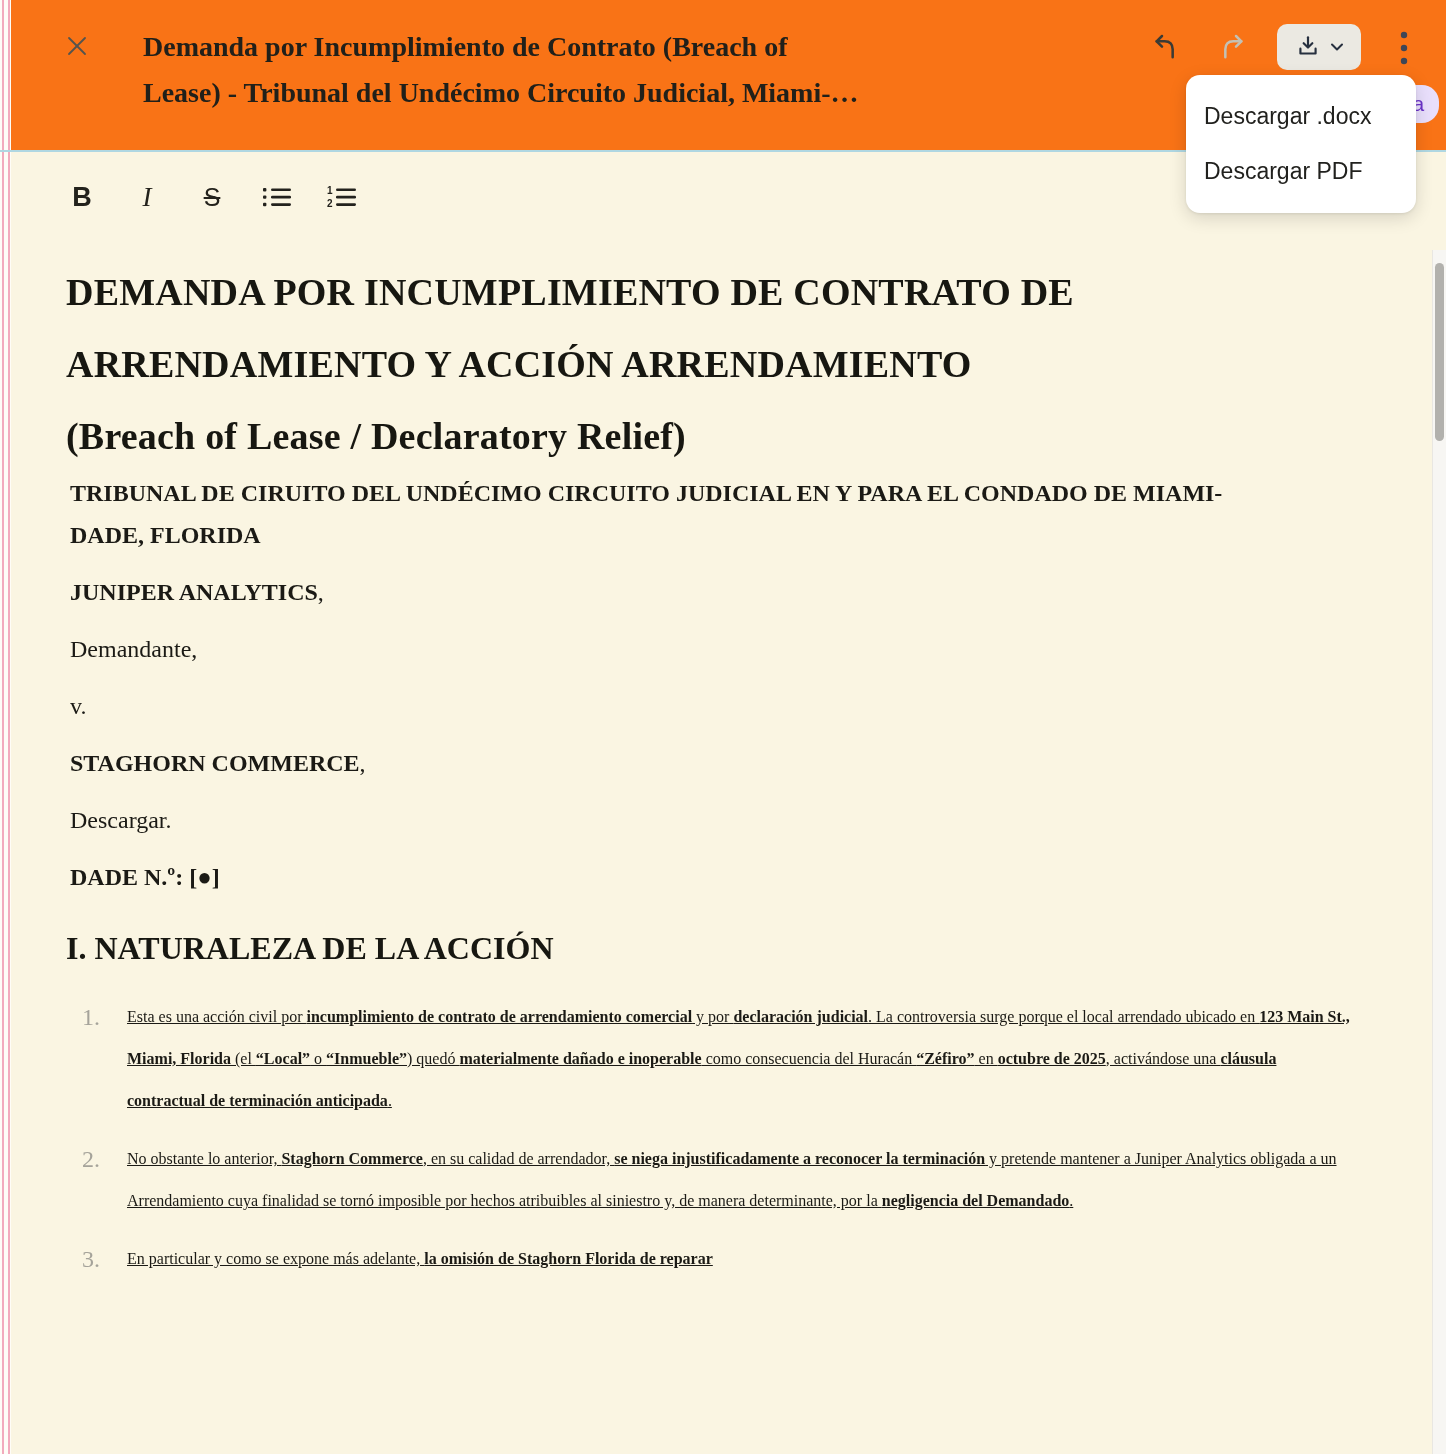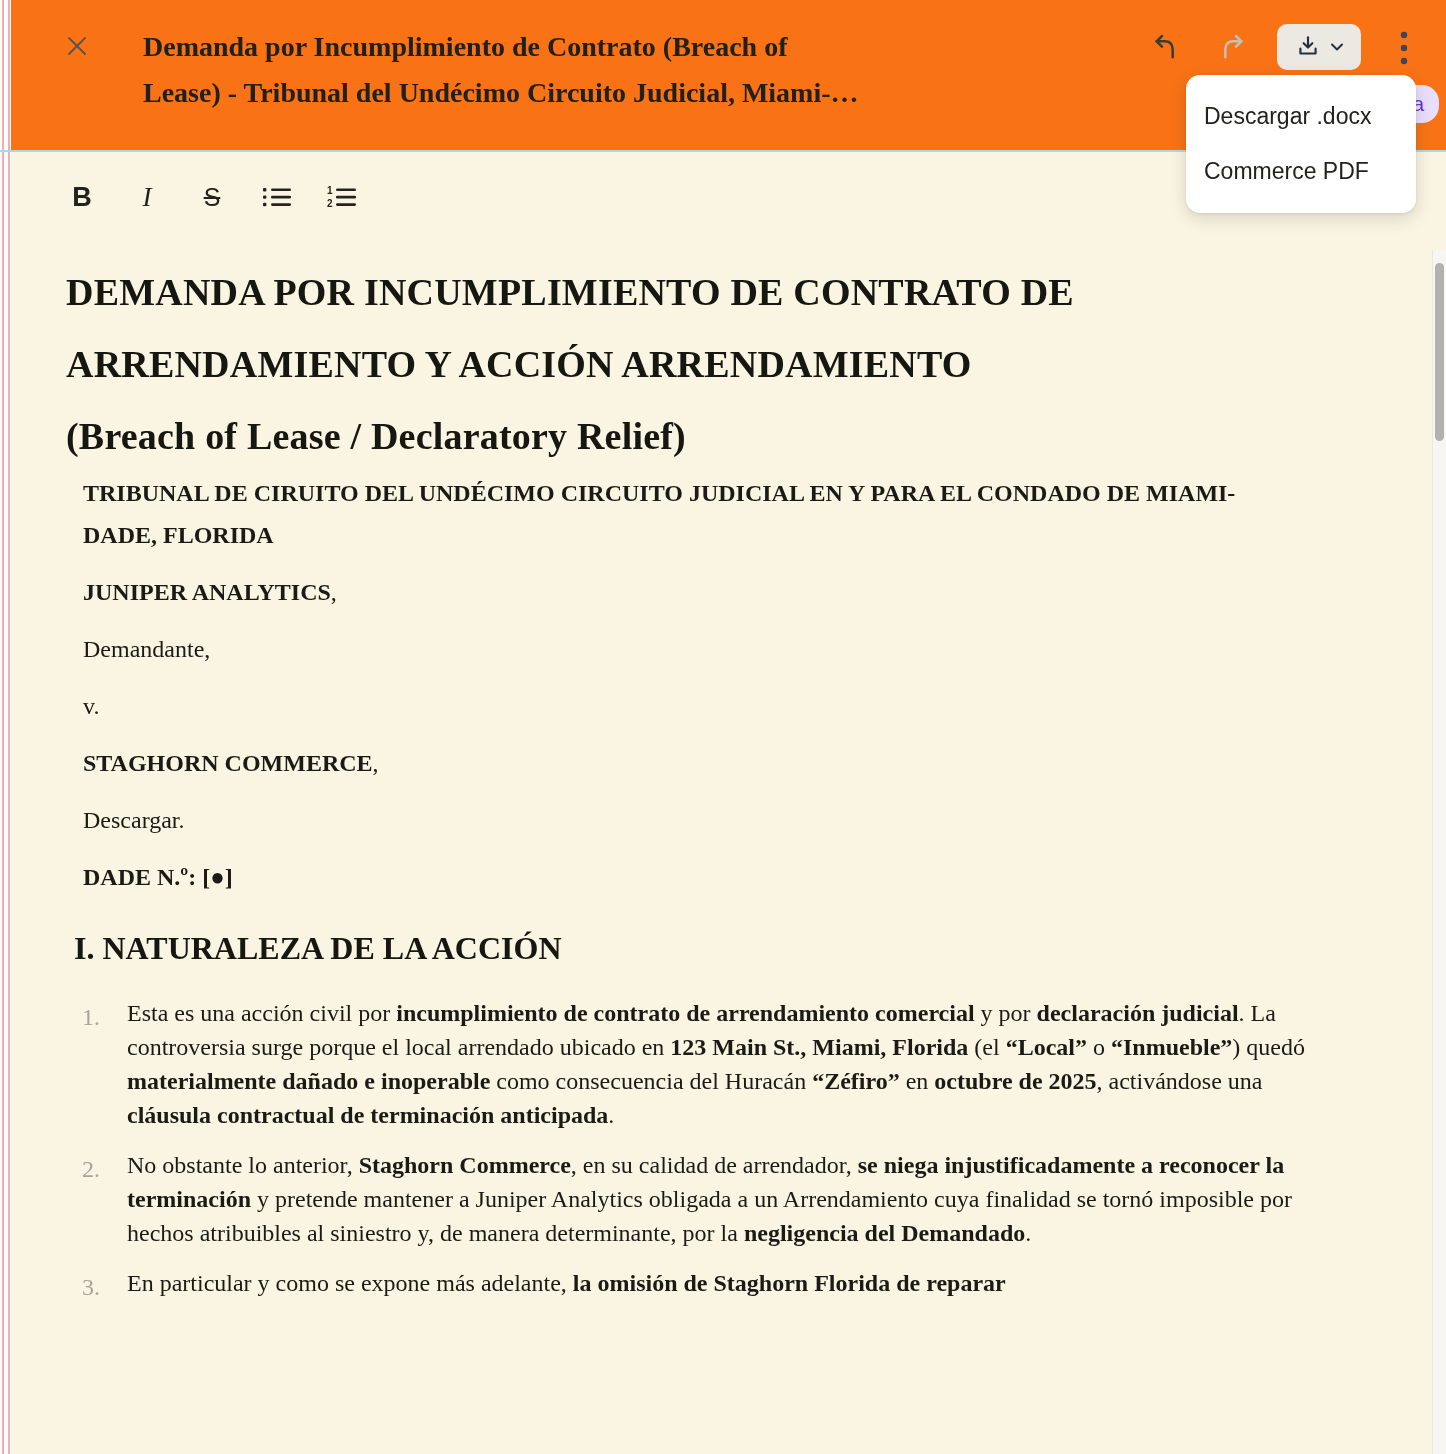--- a/index.html
+++ b/index.html
@@ -35,25 +35,25 @@
   
   .toolbar{position:absolute;top:176px;left:62px;display:flex;gap:25px;z-index:10;}
   .tb-btn{width:40px;height:42px;display:flex;align-items:center;justify-content:center;background:none;border:none;padding:0;cursor:pointer;color:#23221C;}
   .tb-bold{font-family:"Liberation Sans",sans-serif;font-size:27px;font-weight:700;}
   .tb-italic{font-family:"Liberation Serif",serif;font-size:27px;font-style:italic;}
   .tb-strike{font-family:"Liberation Sans",sans-serif;font-size:25px;text-decoration:line-through;}
   
   .content{position:absolute;top:152px;left:11px;right:14px;bottom:0;overflow:hidden;
     padding:104px 70px 0 55px;box-sizing:border-box;}
   h1.doc-h1{margin:0;font-size:38px;line-height:72px;font-weight:700;color:#171711;letter-spacing:0.2px;font-family:Liberation Serif, serif;}
-  .p{margin:0 17px 15px;font-size:24px;line-height:42px;max-width:1250px;}
-  h2.doc-h2{margin:30px 8px 28px;font-size:32px;line-height:40px;font-weight:700;color:#171711;}
+  .p{margin:0 4px 15px;font-size:24px;line-height:42px;max-width:1250px;}
+  h2.doc-h2{margin:30px 0 28px;font-size:32px;line-height:40px;font-weight:700;color:#171711;}
   .li{display:grid;grid-template-columns:34px 1fr;column-gap:27px;margin-bottom:16px;}
   .li .num{text-align:right;color:#A5A39A;font-size:24px;line-height:42px;}
-  .li .li-body{font-size:24px;line-height:34px;max-width:1225px;}
+  .li .li-body{font-size:16px;line-height:42px;max-width:1225px;text-decoration:underline;}
   strong{font-weight:700;}
   
   .sb-track{position:absolute;right:0;top:250px;bottom:0;width:13px;background:#F7F6F3;border-left:1px solid #E9E7E2;z-index:60;}
   .sb-thumb{position:absolute;left:2px;top:13px;width:9px;height:178px;background:#B2B1AD;border-radius:5px;cursor:grab;}
   svg{display:block;}
 </style>
 </head>
 <body>
 
 <div class="margin-strip">
@@ -124,21 +124,21 @@
 </div>
 
 <div class="beta-badge">Beta</div>
 
 <div class="divider"></div>
 
 <div class="dropdown">
 
     <div class="dropdown-item">Descargar .docx</div>
 
-    <div class="dropdown-item">Commerce PDF</div>
+    <div class="dropdown-item">Descargar PDF</div>
 
 </div>
 
 <div class="toolbar">
   <button class="tb-btn tb-bold">B</button>
   <button class="tb-btn tb-italic">I</button>
   <button class="tb-btn tb-strike">S</button>
   <button class="tb-btn">
     <span>
       <svg width="32" height="28" viewBox="0 0 32 28" fill="#23221D">

